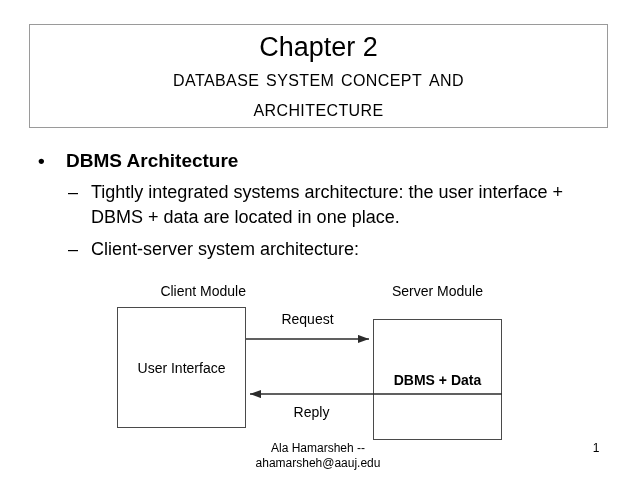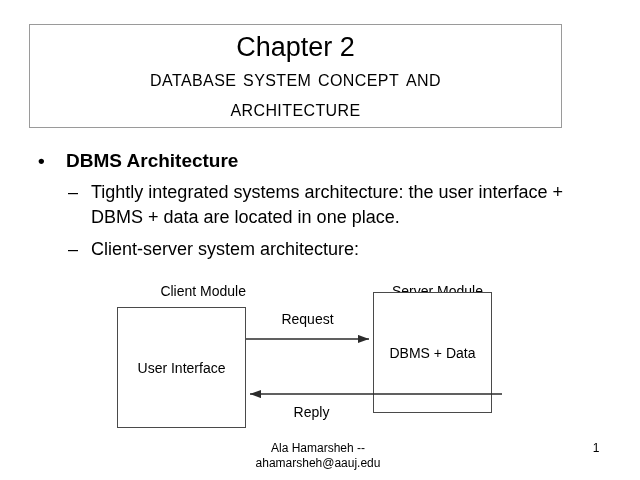--- a/index.html
+++ b/index.html
@@ -15,21 +15,21 @@
     font-family: "Liberation Sans", sans-serif;
     color: #000000;
     -webkit-font-smoothing: antialiased;
   }
 
   
   .title-box {
     position: absolute;
     left: 29px;
     top: 24px;
-    width: 533px;
+    width: 579px;
     height: 104px;
     border: 1px solid #9a9a9a;
     box-sizing: border-box;
     text-align: center;
   }
   .title-main {
     font-size: 27px;
     font-weight: 400;
     line-height: 32px;
     margin-top: 6px;
@@ -177,21 +177,21 @@
 
 <div class="diagram">
 
   <div class="dg-label" style="left:117px; top:282px; width:129px;text-align:right;">Client Module</div>
   <div class="dg-label" style="left:373px; top:282px; width:129px;">Server Module</div>
 
   <div class="dg-box" style="left:117px; top:307px; width:129px; height:121px;">
     <div class="dg-box-text">User Interface</div>
   </div>
 
-  <div class="dg-box" style="left:373px; top:292px; width:119px; height:121px;">
+  <div class="dg-box" style="left:373px; top:319px; width:129px; height:121px;font-weight:bold;">
     <div class="dg-box-text">DBMS + Data</div>
   </div>
 
   <svg class="dg-svg" width="640" height="480">
     <defs>
       <marker id="arrow-right" markerWidth="9" markerHeight="9" refX="8" refY="3" orient="auto" markerUnits="strokeWidth">
         <path d="M0,0 L8,3 L0,6 z" fill="#2b2b2b"></path>
       </marker>
       <marker id="arrow-left" markerWidth="9" markerHeight="9" refX="8" refY="3" orient="auto" markerUnits="strokeWidth">
         <path d="M0,0 L8,3 L0,6 z" fill="#2b2b2b"></path>

